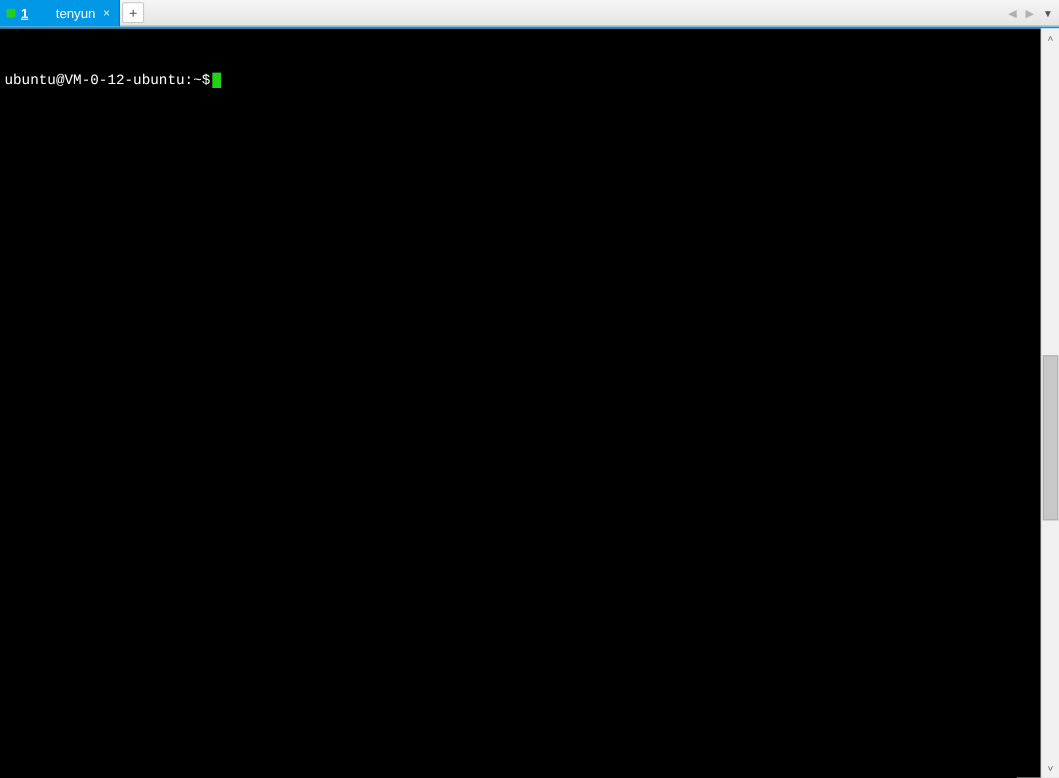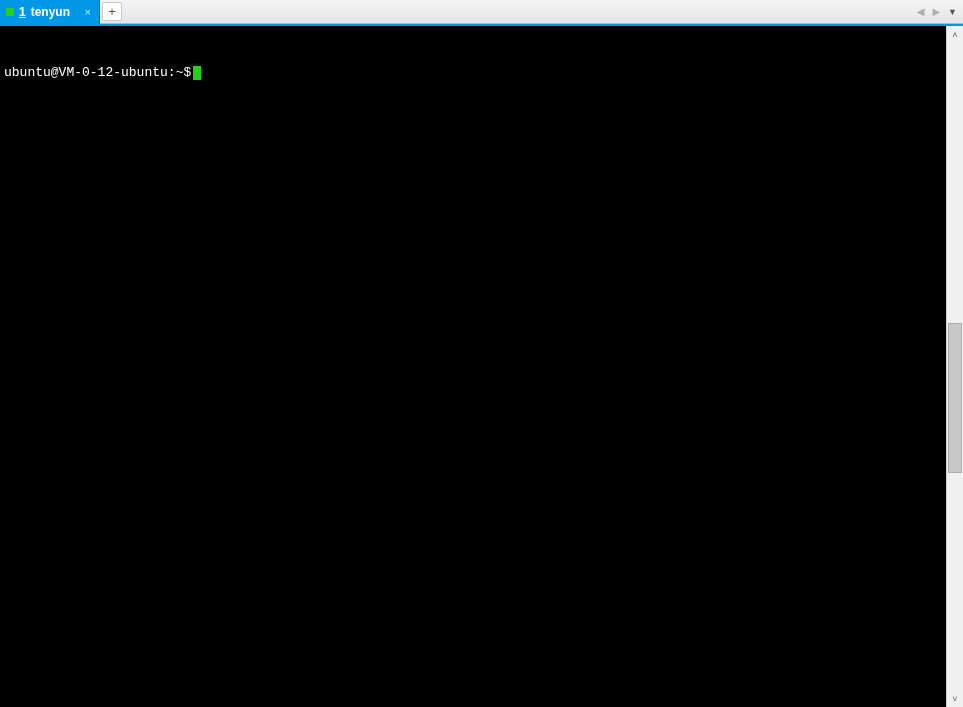--- a/index.html
+++ b/index.html
@@ -24,21 +24,21 @@
     padding: 0 6px 0 6px;
     height: 24px;
     gap: 5px;
     min-width: 100px;
     border-right: 1px solid #0078b8;
   }
   .tab .status-dot {
     width: 8px; height: 8px; background: #25d01a; border-radius: 0;
   }
   .tab .tab-num { text-decoration: underline; font-weight: bold; }
-  .tab .tab-title { font-weight: bold; }
+  .tab .tab-title { font-weight: normal; margin-left: 20px; }
   .tab .tab-close {
     margin-left: auto;
     font-size: 11px;
     color: #cfeeff;
     cursor: pointer;
     padding: 0 2px;
   }
   .newtab {
     width: 20px;
     display: flex;

